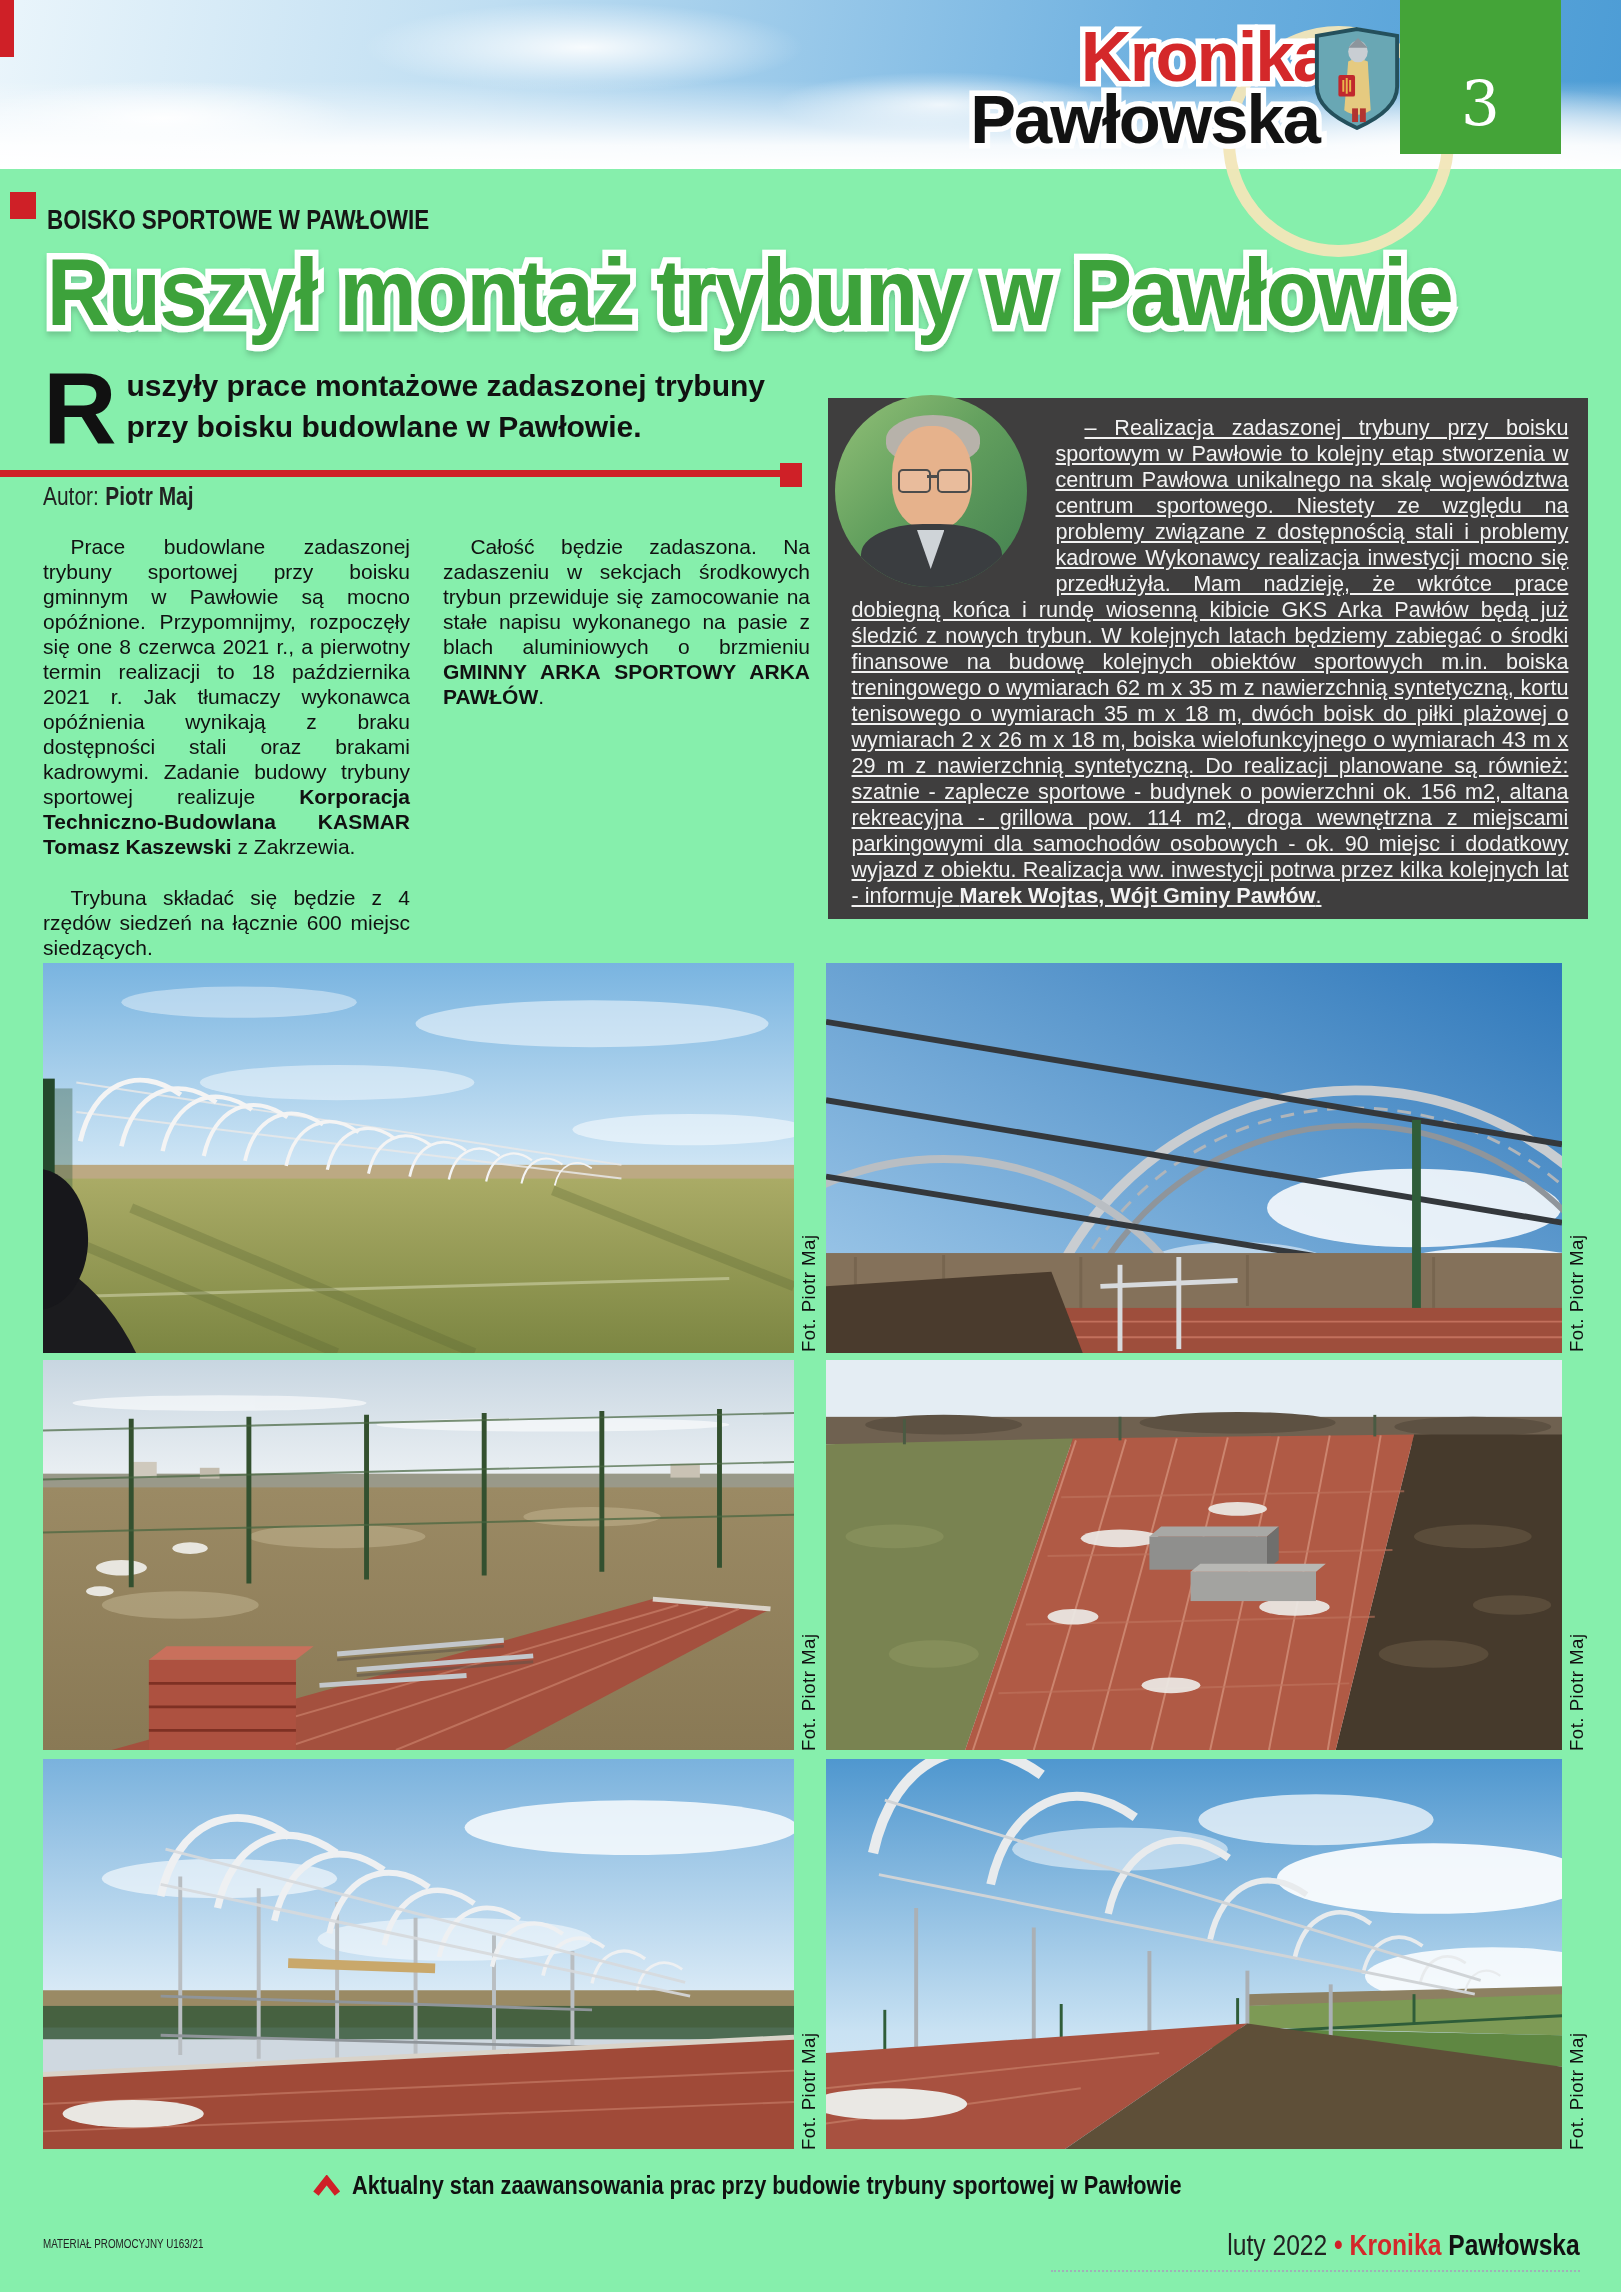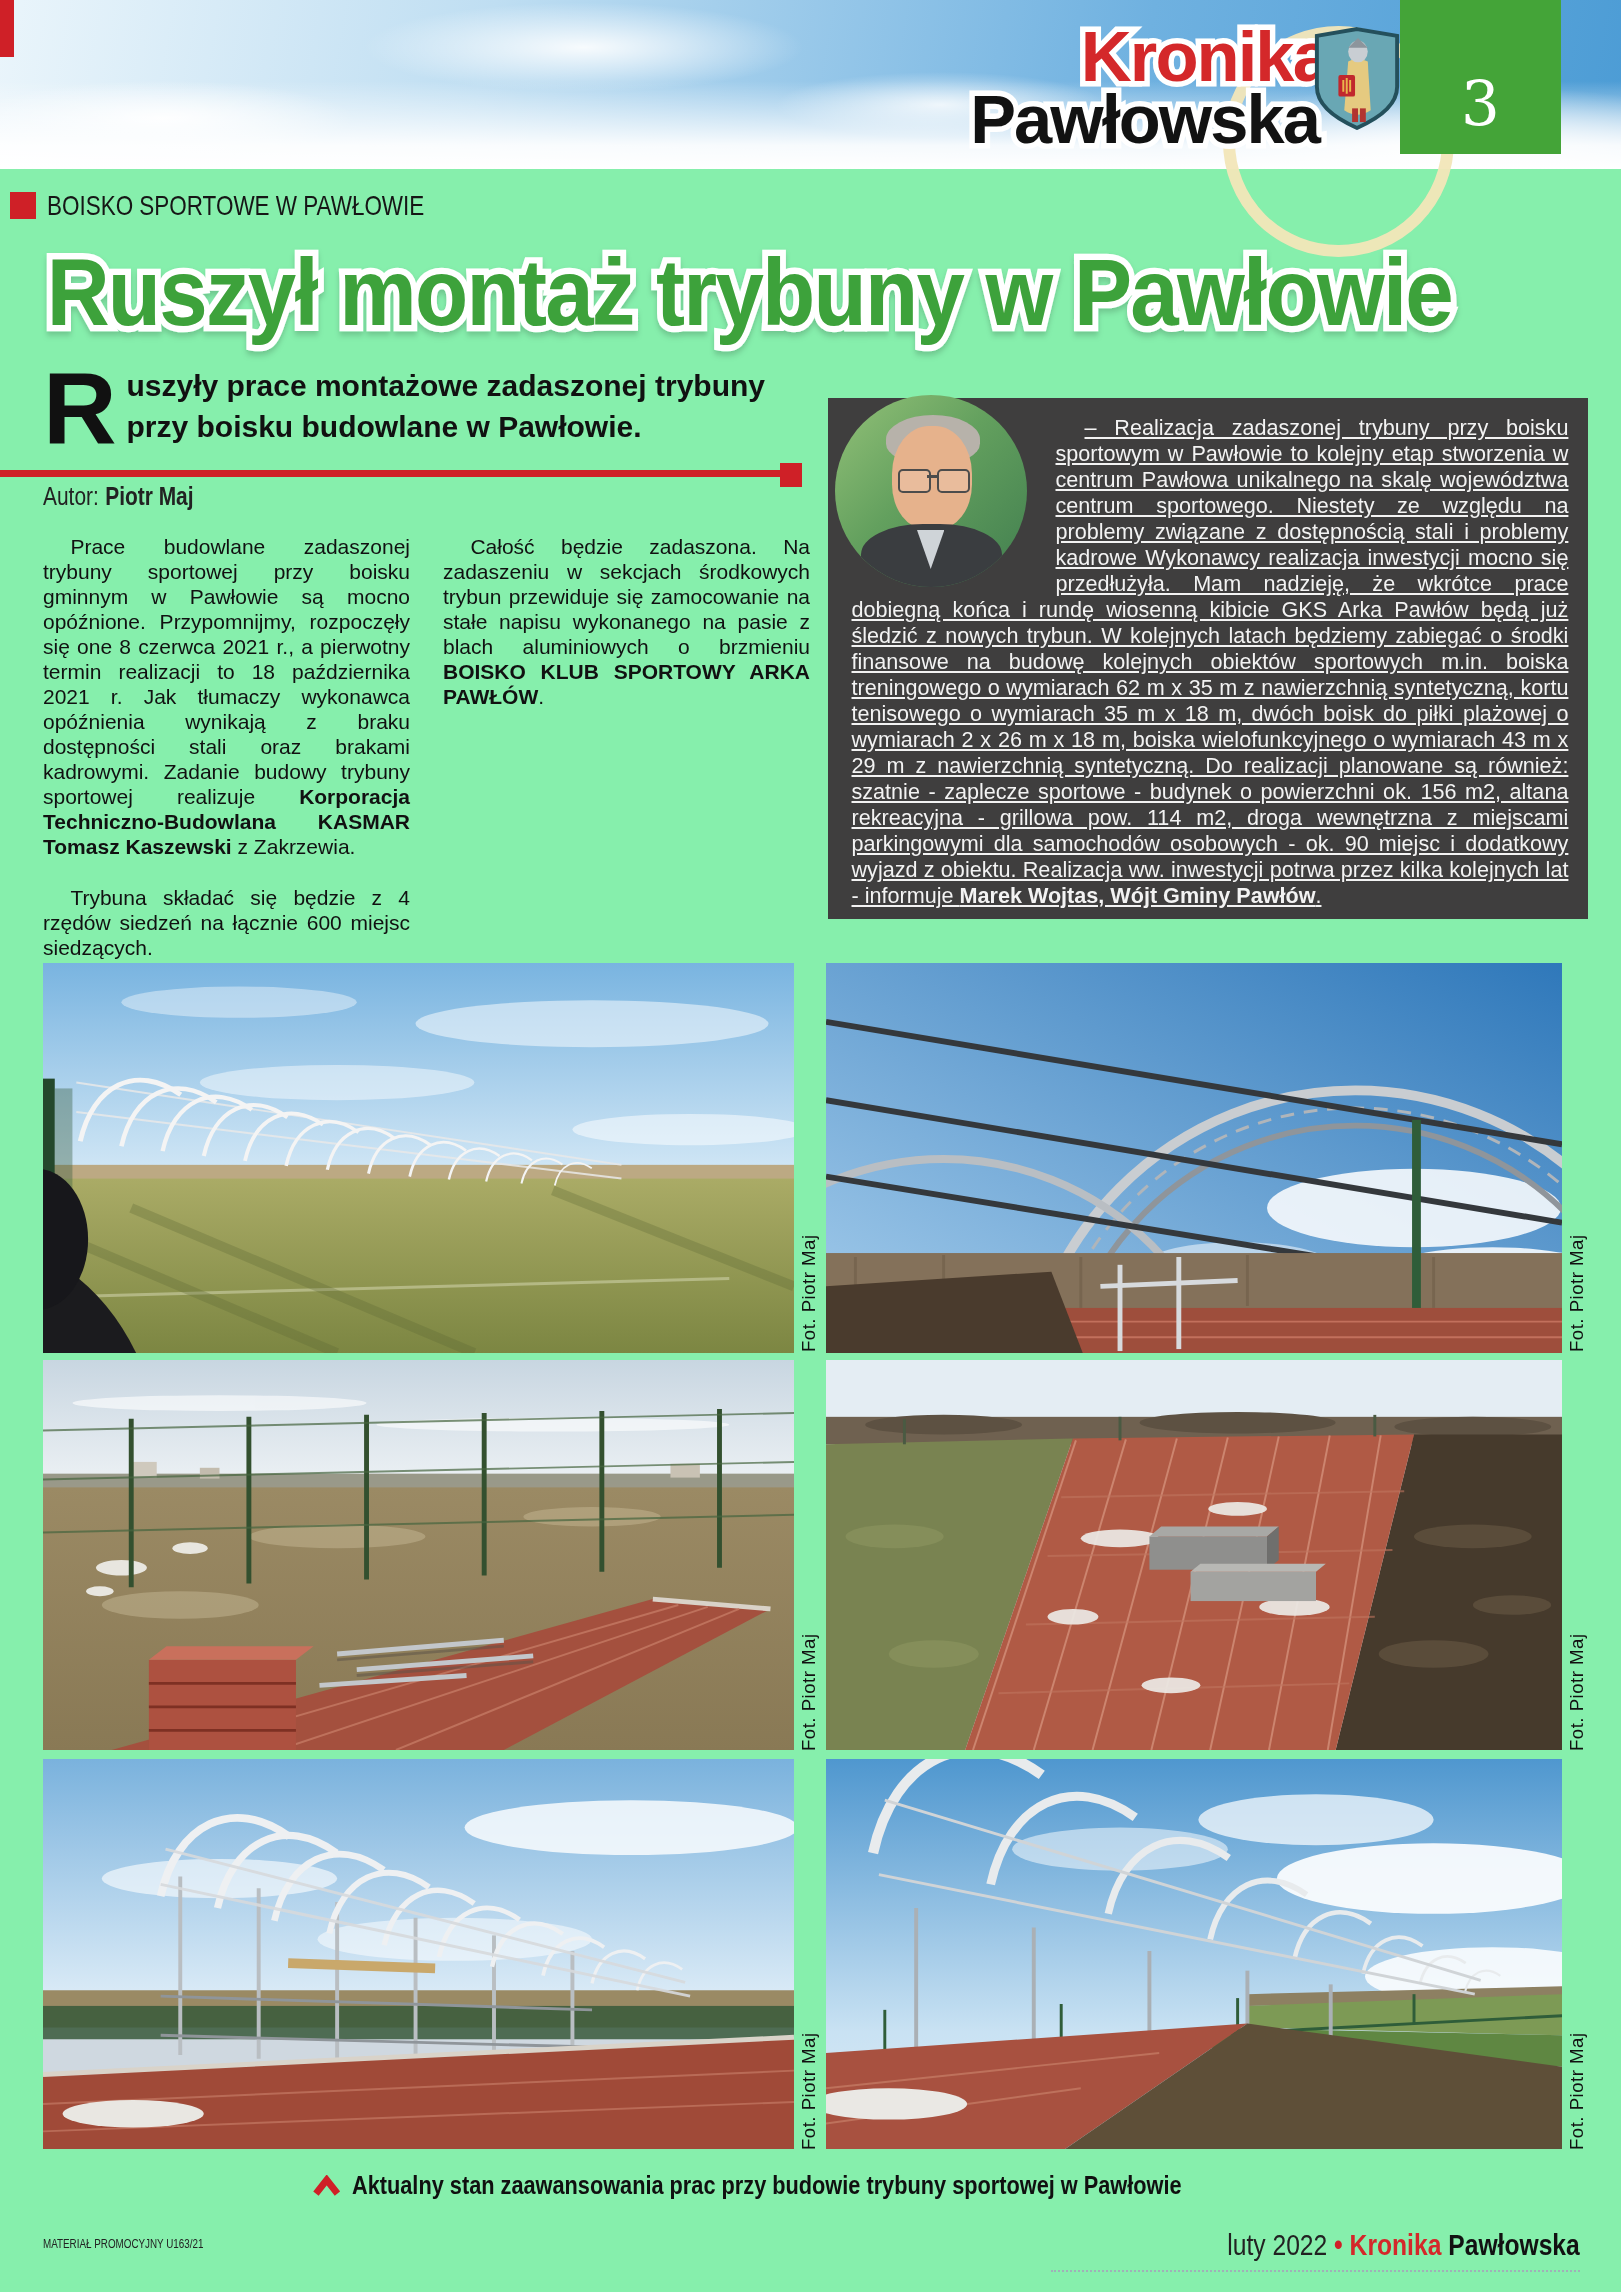--- a/index.html
+++ b/index.html
@@ -26,21 +26,21 @@
          stroke:#ffffff;stroke-width:11;paint-order:stroke fill;letter-spacing:-2px;}
   .mast2{font-family:"Liberation Sans",sans-serif;font-weight:900;font-size:70px;fill:#121212;
          stroke:#ffffff;stroke-width:11;paint-order:stroke fill;letter-spacing:-2px;}
   .pagebox{left:1400px;top:0;width:161px;height:154px;background:#44a438;
            display:flex;align-items:flex-end;justify-content:center;}
   .pagenum{font-family:"DejaVu Serif",serif;color:#ffffff;font-size:61px;line-height:1;
            padding-bottom:19.6px;}
 
   
   .sec-sq{left:9.8px;top:192px;width:26.5px;height:26.5px;background:#cf2027;}
-  .sec-label{left:47px;top:190px;font-size:27.4px;font-weight:normal;color:#161616;letter-spacing:0;text-align:center;}
+  .sec-label{left:47px;top:204px;font-size:27.4px;font-weight:bold;color:#161616;letter-spacing:0;text-align:center;}
 
   
   .headline-svg{left:37px;top:231px;overflow:visible;}
   .headline-text{font-family:"Liberation Sans",sans-serif;font-weight:800;font-size:97px;
                  fill:#3da23a;stroke:#ffffff;stroke-width:13;paint-order:stroke fill;letter-spacing:-2px;}
 
   
   .lead{left:43px;top:365px;width:774px;font-size:30px;line-height:41px;font-weight:bold;color:#111;}
   .dropcap{float:left;font-size:102px;line-height:80px;font-weight:bold;margin:3.9px 9.8px 0 0;}
   .rule{left:0;top:470px;width:784px;height:6.9px;background:#cf2027;}
@@ -143,21 +143,21 @@
   <div class="abs byline">
     <span class="cond"><span>Autor:</span><b>Piotr Maj</b></span>
   </div>
 
   <div class="abs bodycols">
     <div class="col col1">
       <p><span>Prace budowlane zadaszonej trybuny sportowej przy boisku gminnym w Pawłowie są mocno opóźnione. Przypomnijmy, rozpoczęły się one 8 czerwca 2021 r., a pierwotny termin realizacji to 18 października 2021 r. Jak tłumaczy wykonawca opóźnienia wynikają z braku dostępności stali oraz brakami kadrowymi. Zadanie budowy trybuny sportowej realizuje </span><b>Korporacja Techniczno-Budowlana KASMAR Tomasz Kaszewski</b><span> z Zakrzewia.</span></p>
       <p><span>Trybuna składać się będzie z 4 rzędów siedzeń na łącznie 600 miejsc siedzących.</span><b></b><span></span></p>
     </div>
     <div class="col col2">
-      <p><span>Całość będzie zadaszona. Na zadaszeniu w sekcjach środkowych trybun przewiduje się zamocowanie na stałe napisu wykonanego na pasie z blach aluminiowych o brzmieniu </span><b>BOISKO KLUB SPORTOWY ARKA PAWŁÓW</b><span>.</span></p>
+      <p><span>Całość będzie zadaszona. Na zadaszeniu w sekcjach środkowych trybun przewiduje się zamocowanie na stałe napisu wykonanego na pasie z blach aluminiowych o brzmieniu </span><b>GMINNY ARKA SPORTOWY ARKA PAWŁÓW</b><span>.</span></p>
     </div>
   </div>
 
   <div class="abs quote-box">
     <div class="quote-text">
       <span class="quote-spacer"></span><span>– Realizacja zadaszonej trybuny przy boisku sportowym w Pawłowie to kolejny etap stworzenia w centrum Pawłowa unikalnego na skalę województwa centrum sportowego. Niestety ze względu na problemy związane z dostępnością stali i problemy kadrowe Wykonawcy realizacja inwestycji mocno się przedłużyła. Mam nadzieję, że wkrótce prace dobiegną końca i rundę wiosenną kibicie GKS Arka Pawłów będą już śledzić z nowych trybun. W kolejnych latach będziemy zabiegać o środki finansowe na budowę kolejnych obiektów sportowych m.in. boiska treningowego o wymiarach 62 m x 35 m z nawierzchnią syntetyczną, kortu tenisowego o wymiarach 35 m x 18 m, dwóch boisk do piłki plażowej o wymiarach 2 x 26 m x 18 m, boiska wielofunkcyjnego o wymiarach 43 m x 29 m z nawierzchnią syntetyczną. Do realizacji planowane są również: szatnie - zaplecze sportowe - budynek o powierzchni ok. 156 m2, altana rekreacyjna - grillowa pow. 114 m2, droga wewnętrzna z miejscami parkingowymi dla samochodów osobowych - ok. 90 miejsc i dodatkowy wyjazd z obiektu. Realizacja ww. inwestycji potrwa przez kilka kolejnych lat - informuje </span><b>Marek Wojtas, Wójt Gminy Pawłów</b><span>.</span>
     </div>
   </div>
   <div class="abs portrait">
     <div class="p-hair"></div>

